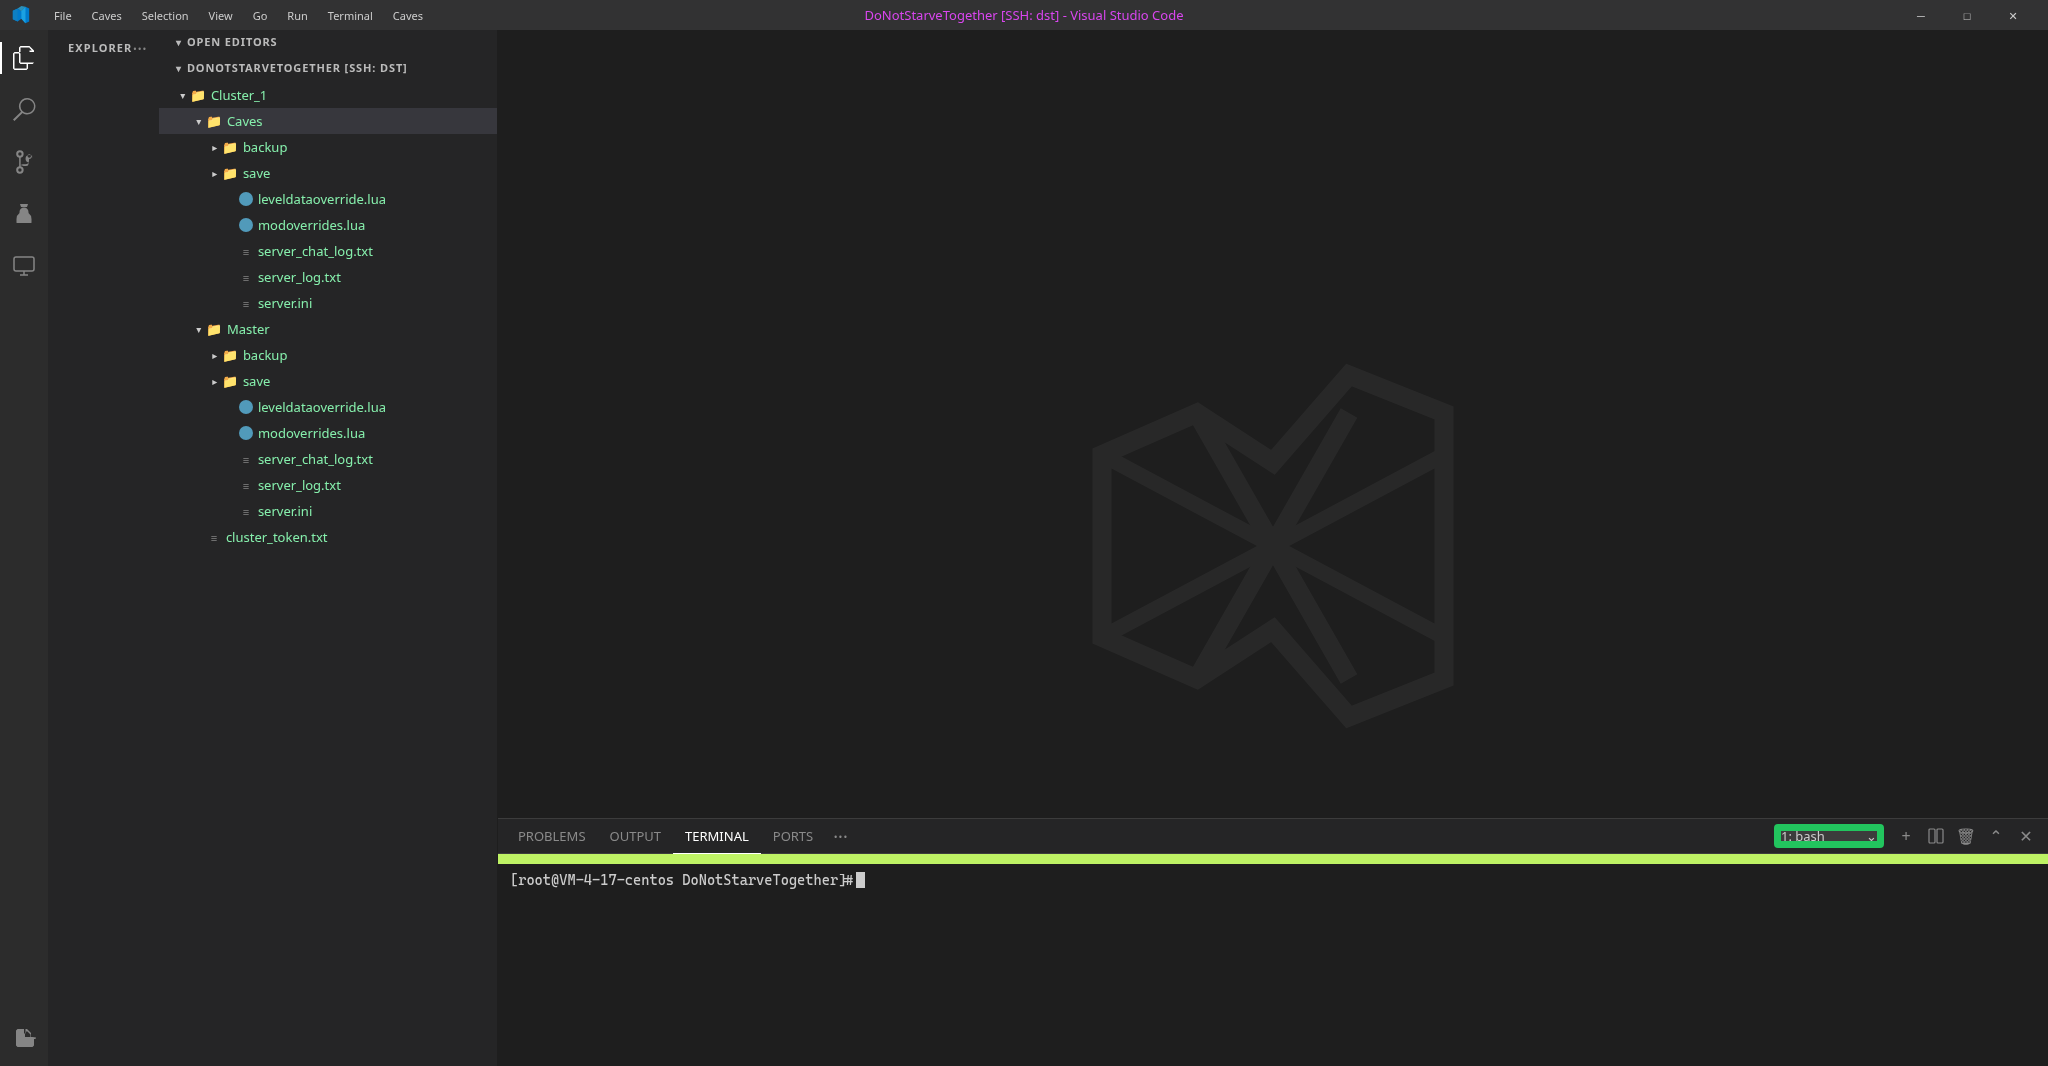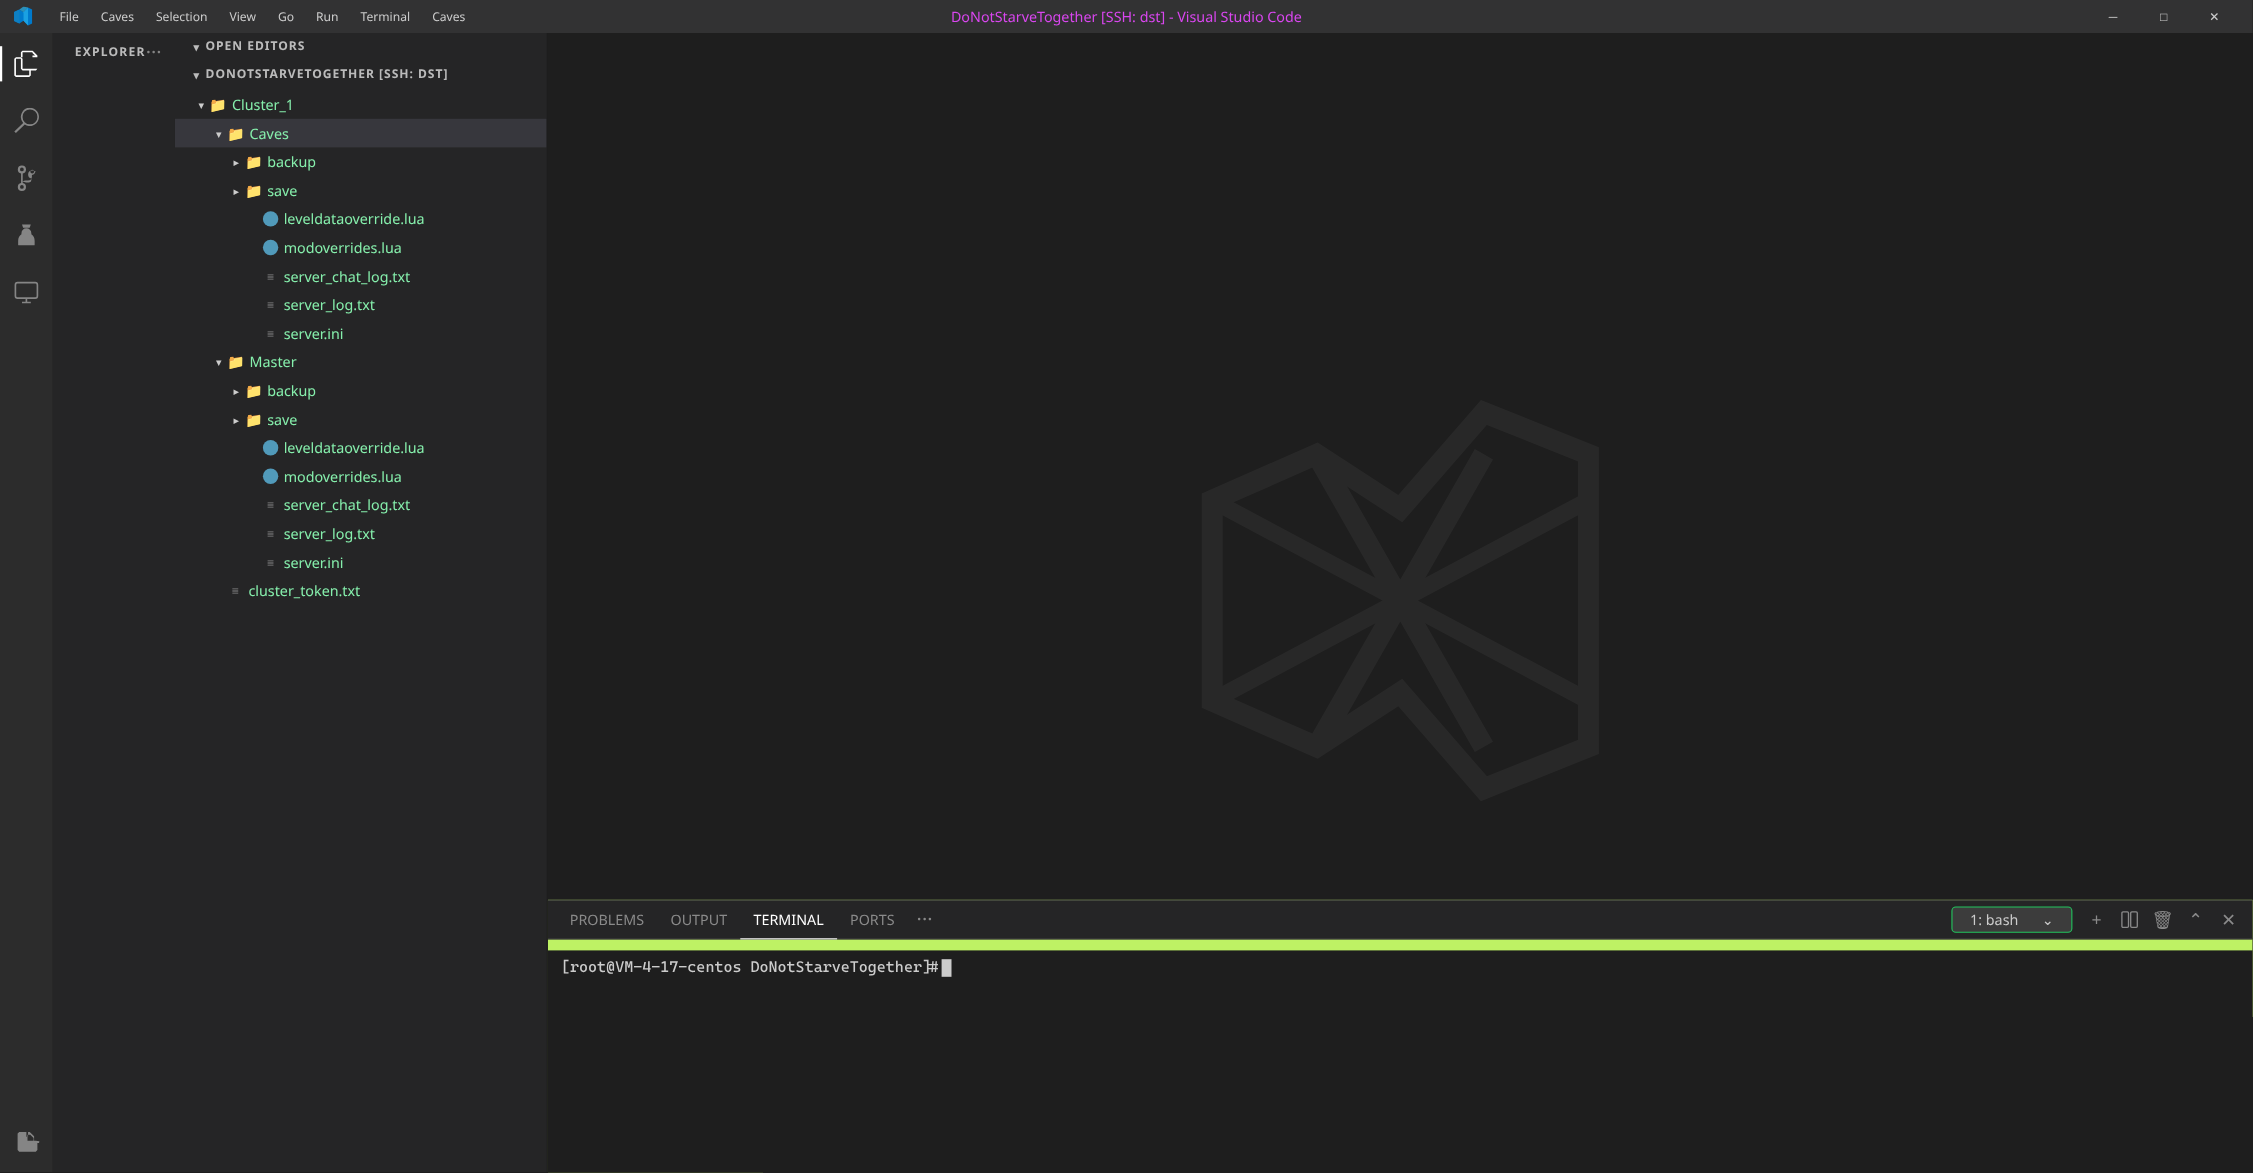--- a/index.html
+++ b/index.html
@@ -305,23 +305,23 @@
 
     
     #terminal-selector {
       display: flex;
       align-items: center;
       gap: 8px;
       margin-left: auto;
     }
     #bash-dropdown {
       background: #3c3c3c;
-      border: 1px solid #22c55e;
+      border: 7px solid #22c55e;
       color: #cccccc;
-      padding: 2px 16px;
+      padding: 2px 0;
       border-radius: 4px;
       font-size: 13px;
       height: 24px;
       display: flex;
       align-items: center;
       gap: 6px;
       cursor: pointer;
       min-width: 110px;
     }
     .terminal-actions {

